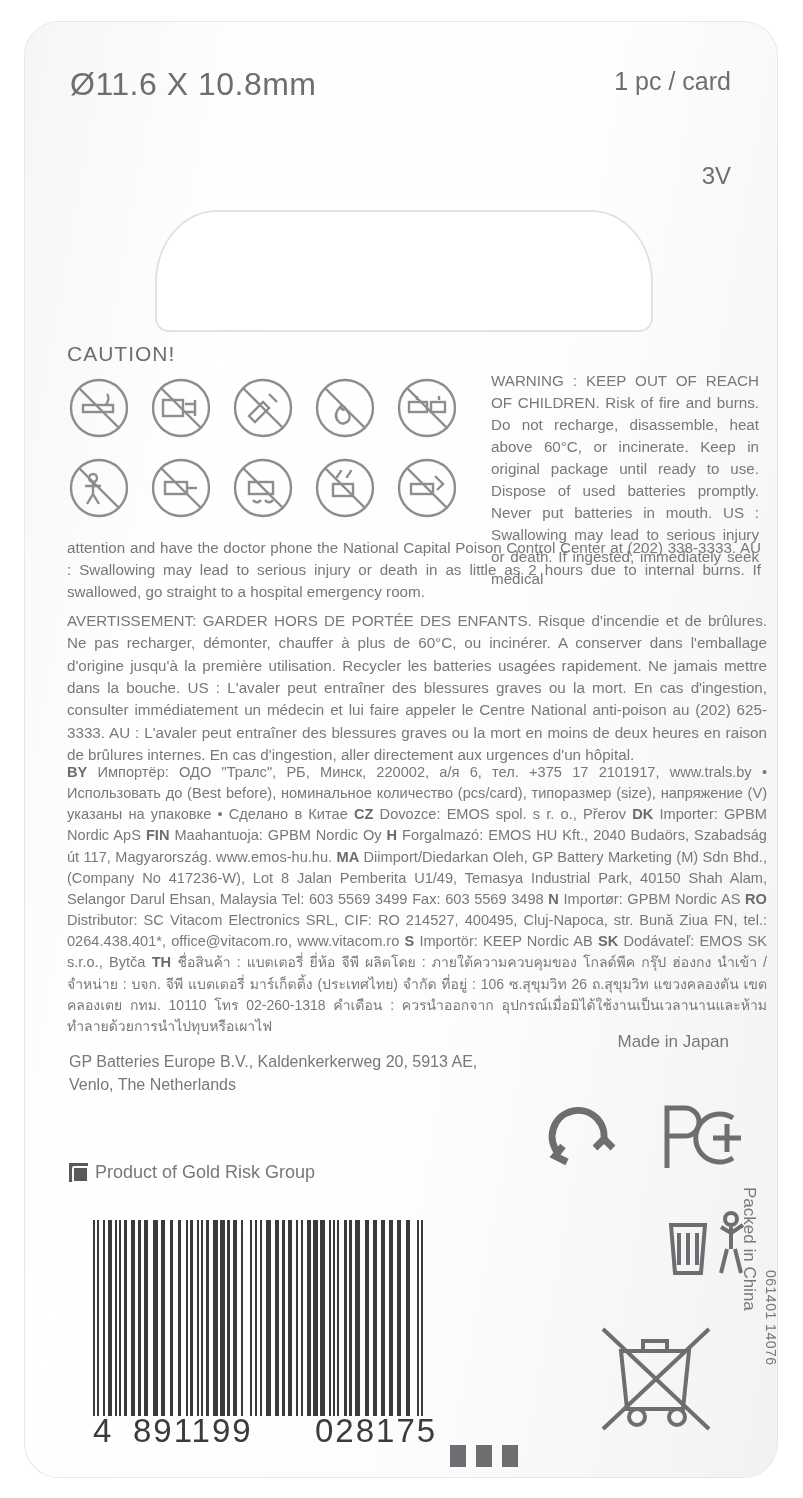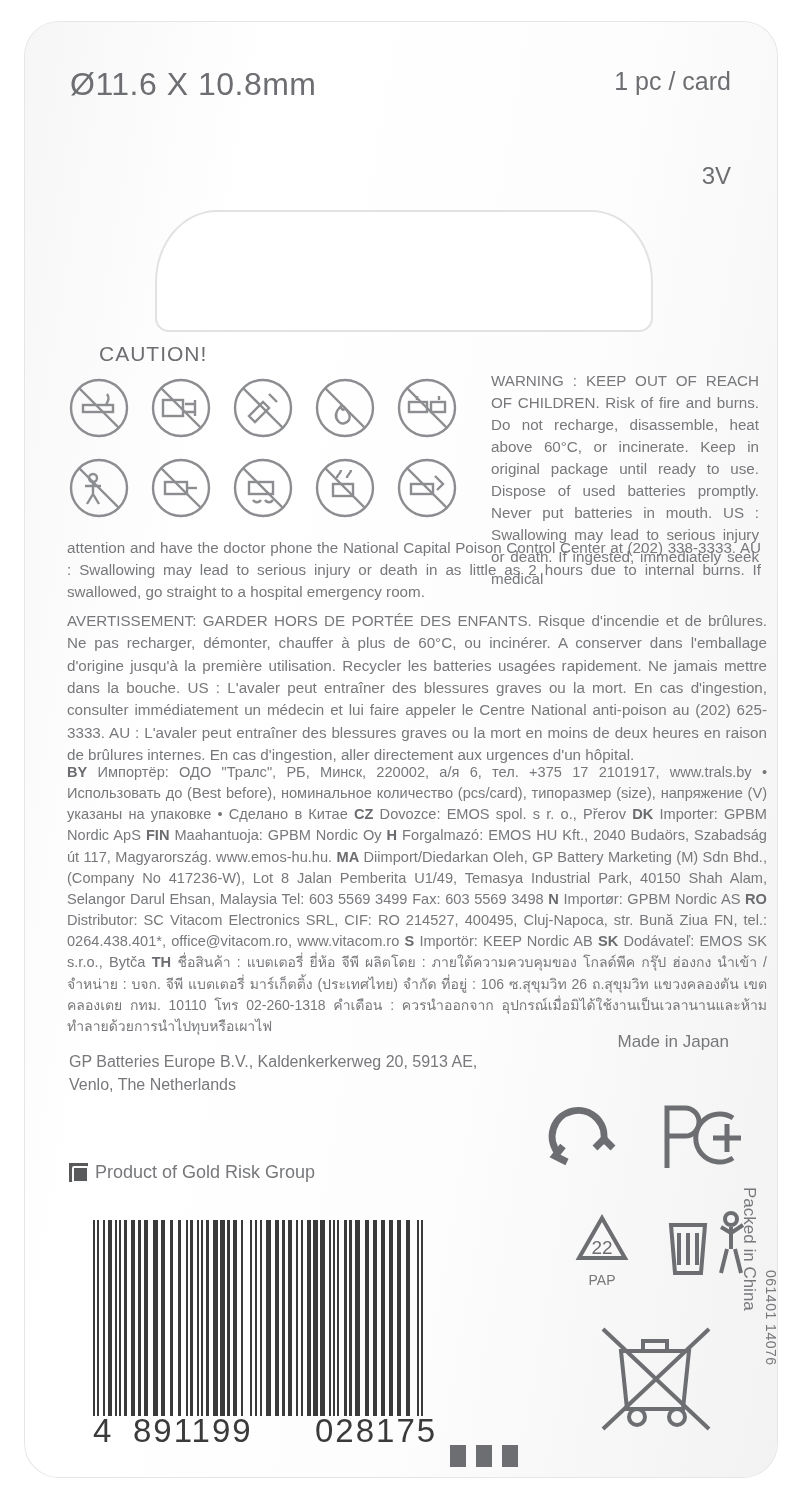--- a/index.html
+++ b/index.html
@@ -29,21 +29,21 @@
     border:2px solid #e2e2e2;
     background:#ffffff;
     border-radius:62px 62px 16px 16px / 72px 72px 16px 16px;
   }
   .hole:after{
     content:"";position:absolute;left:-2px;right:-2px;bottom:-2px;height:46px;
     background:#ffffff;border:2px solid #e2e2e2;border-top:none;border-radius:0 0 14px 14px;
   }
 
   
-  .caution-title{position:absolute;left:42px;top:320px;font-size:21px;letter-spacing:1px;color:#6d6e71;margin-left:32px;}
+  .caution-title{position:absolute;left:42px;top:320px;font-size:21px;letter-spacing:1px;color:#6d6e71;}
   .icons{position:absolute;left:38px;top:350px;width:420px;}
   .icon-row{display:flex;gap:10px;margin-bottom:8px;}
   .ic{width:72px;height:72px;position:relative;}
   .ic svg{display:block;}
 
   
   .warn-right{
     position:absolute;left:466px;top:348px;width:268px;
     font-size:15.2px;line-height:1.45;text-align:justify;color:#77787b;
   }
@@ -269,29 +269,20 @@
     </div>
     <div class="sym-eac">
       <svg width="92" height="86" viewBox="0 0 92 86">
           <g fill="none" stroke="#6d6e71" stroke-width="5">
             <path d="M14 74V14h18a14 14 0 0 1 0 28H14"></path>
             <path d="M80 24a24 24 0 1 0 0 40"></path>
             <path d="M60 44h28M74 30v28"></path>
           </g>
         </svg>
     </div>
-    <div class="sym-pap">
-      <svg width="74" height="62" viewBox="0 0 74 62">
-          <g fill="none" stroke="#6d6e71" stroke-width="4">
-            <path d="M37 8L60 48H14z"></path>
-          </g>
-          <text x="37" y="44" font-size="19" fill="#6d6e71" text-anchor="middle" font-family="Liberation Sans, sans-serif">22</text>
-        </svg>
-      <div class="pap-label">PAP</div>
-    </div>
     <div class="sym-bin">
       <svg width="90" height="84" viewBox="0 0 90 84">
           <g fill="none" stroke="#6d6e71" stroke-width="4">
             <path d="M8 18h34l-4 48H12z"></path>
             <path d="M16 26v32M25 26v32M34 26v32"></path>
             <circle cx="68" cy="12" r="6"></circle>
             <path d="M68 20v22M68 26l12-8M68 26l-10-6M64 42l-6 24M72 42l6 24"></path>
           </g>
         </svg>
     </div>

